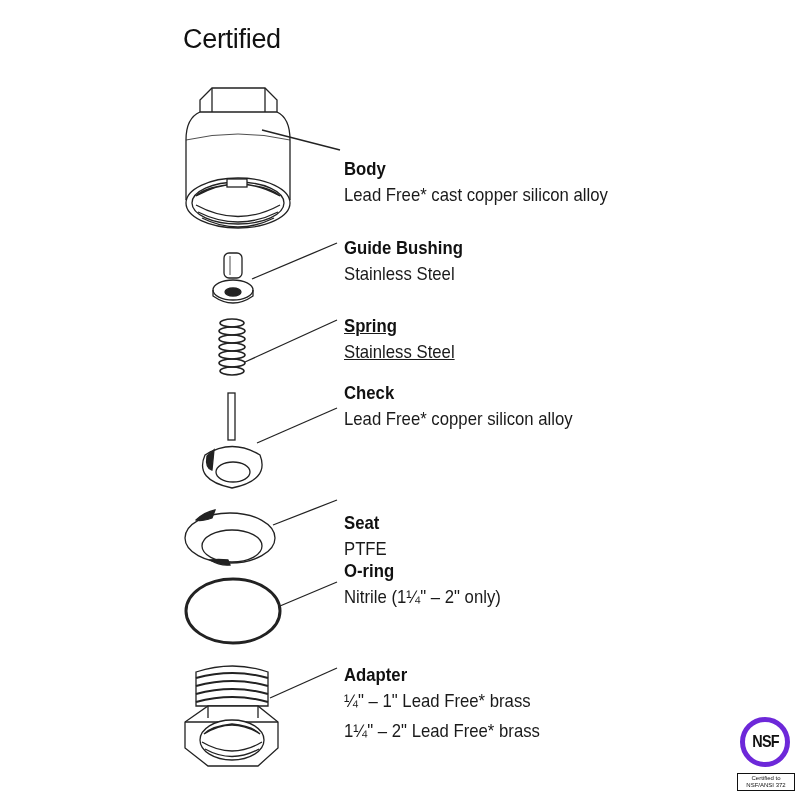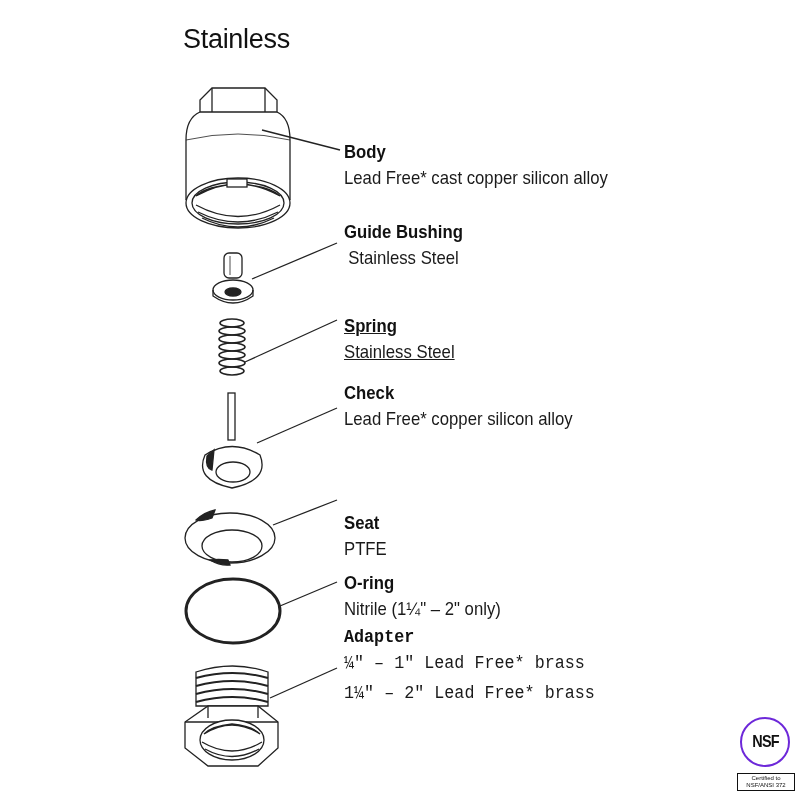--- a/index.html
+++ b/index.html
@@ -6,32 +6,32 @@
   body { width: 800px; height: 800px; position: relative; overflow: hidden;
          font-family: "Liberation Sans", sans-serif; color: #1a1a1a; }
   .title { position: absolute; left: 183px; top: 24px; font-size: 27px; font-weight: 400;
            letter-spacing: -0.3px; color: #111; }
   .label { position: absolute; left: 344px; }
   .label .name { font-size: 19px; font-weight: 700; line-height: 22px; color: #111;
                  transform: scaleX(0.88); transform-origin: left; white-space: nowrap; display: block; }
   .label .mat { font-size: 19px; font-weight: 400; line-height: 30px; color: #1a1a1a;
                 transform: scaleX(0.88); transform-origin: left; white-space: nowrap; display: block; }
   .nsf { position: absolute; left: 737px; top: 717px; width: 58px; }
-  .nsf-circle { width: 50px; height: 50px; border: 2px solid #6d28d9; border-radius: 50%;
+  .nsf-circle { width: 50px; height: 50px; border: 5px solid #6d28d9; border-radius: 50%;
                 margin-left: 3px; display: flex; align-items: center; justify-content: center;
                 box-sizing: border-box; }
   .nsf-text { font-size: 17px; font-weight: 700; letter-spacing: -1px; transform: scaleX(0.85); color: #111; }
   .nsf-box { margin-top: 6px; border: 1px solid #111; font-size: 6px; line-height: 7px;
              text-align: center; padding: 1px 0; color: #111; }
   svg { position: absolute; left: 0; top: 0; }
 </style>
 </head>
 <body>
 
-<div class="title">Stainless</div>
+<div class="title">Certified</div>
 
 <svg width="800" height="800" viewBox="0 0 800 800">
   <g fill="none" stroke="#222" stroke-width="1.3">
 
     <g>
       <polygon points="212,88 265,88 277,100 277,112 200,112 200,100" fill="#fff"></polygon>
       <line x1="212" y1="88" x2="212" y2="112"></line>
       <line x1="265" y1="88" x2="265" y2="112"></line>
       <path d="M200,112 Q186,118 186,140 L186,200 M277,112 Q290,118 290,140 L290,200"></path>
       <path d="M186,140 Q238,128 290,140" stroke-width="0.8"></path>
@@ -98,45 +98,45 @@
       <line x1="185" y1="722" x2="278" y2="722"></line>
       <ellipse cx="232" cy="740" rx="32" ry="20" fill="#fff"></ellipse>
       <path d="M204,734 Q232,716 260,734 Q252,726 232,724 Q212,726 204,734 Z" fill="#111"></path>
       <path d="M202,742 Q232,760 262,742"></path>
       <path d="M205,749 Q232,764 259,749"></path>
       <line x1="270" y1="698" x2="337" y2="668"></line>
     </g>
   </g>
 </svg>
 
-<div class="label" style="top:141px;">
+<div class="label" style="top:158px;">
   <span class="name">Body</span>
   <span class="mat">Lead Free* cast copper silicon alloy</span>
 </div>
-<div class="label" style="top:221px;text-align:center;">
+<div class="label" style="top:237px;">
   <span class="name">Guide Bushing</span>
   <span class="mat">Stainless Steel</span>
 </div>
 <div class="label" style="top:315px;text-decoration:underline;">
   <span class="name">Spring</span>
   <span class="mat">Stainless Steel</span>
 </div>
 <div class="label" style="top:382px;">
   <span class="name">Check</span>
   <span class="mat">Lead Free* copper silicon alloy</span>
 </div>
 <div class="label" style="top:512px;">
   <span class="name">Seat</span>
   <span class="mat">PTFE</span>
 </div>
-<div class="label" style="top:572px;">
+<div class="label" style="top:560px;">
   <span class="name">O-ring</span>
   <span class="mat">Nitrile (1¼" – 2" only)</span>
 </div>
-<div class="label" style="top:626px;font-family:Liberation Mono, monospace;">
+<div class="label" style="top:664px;">
   <span class="name">Adapter</span>
   <span class="mat">¼" – 1" Lead Free* brass</span>
   <span class="mat">1¼" – 2" Lead Free* brass</span>
 </div>
 
 <div class="nsf">
   <div class="nsf-circle">
     <span class="nsf-text">NSF</span>
   </div>
   <div class="nsf-box">

